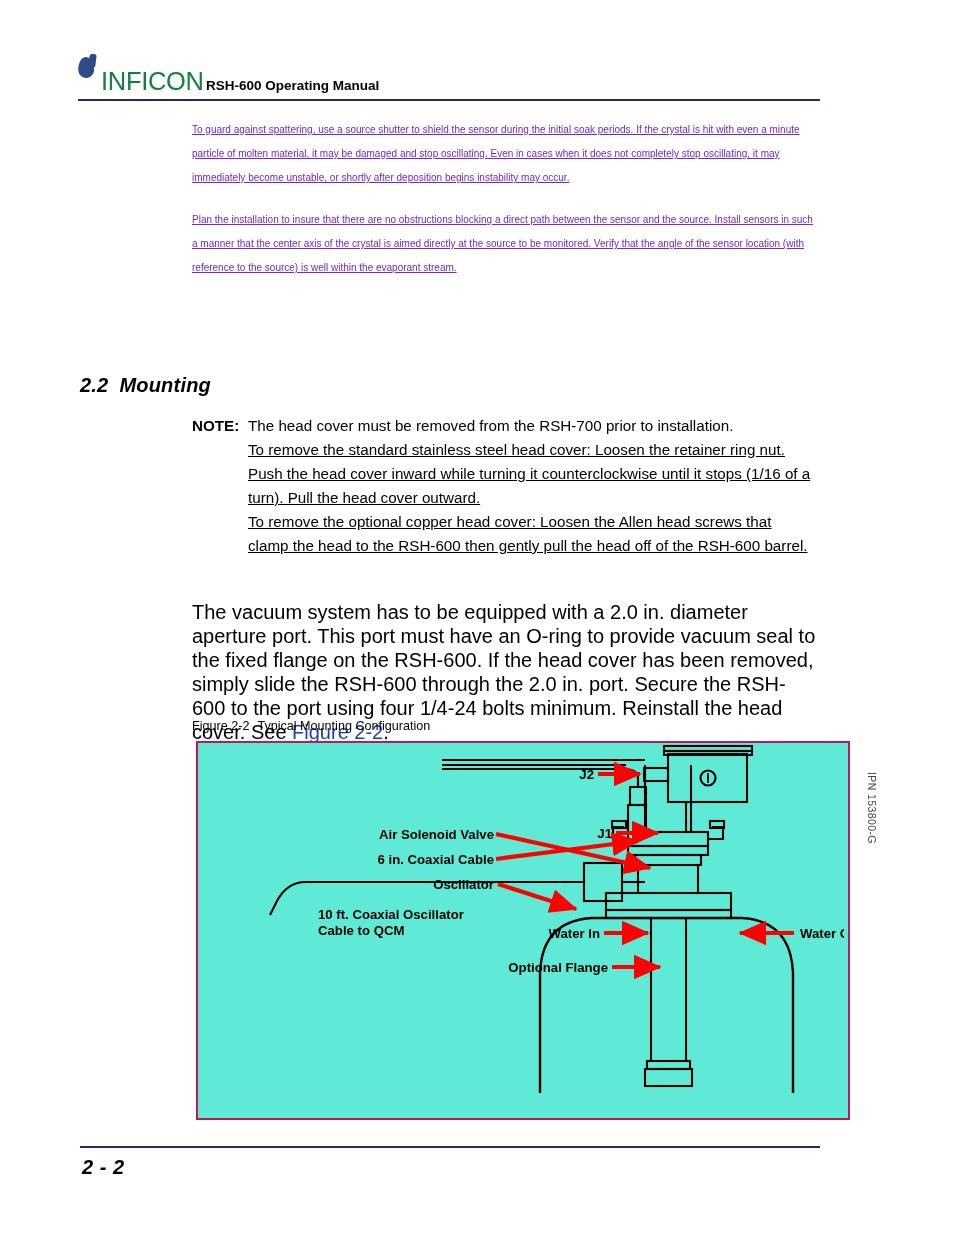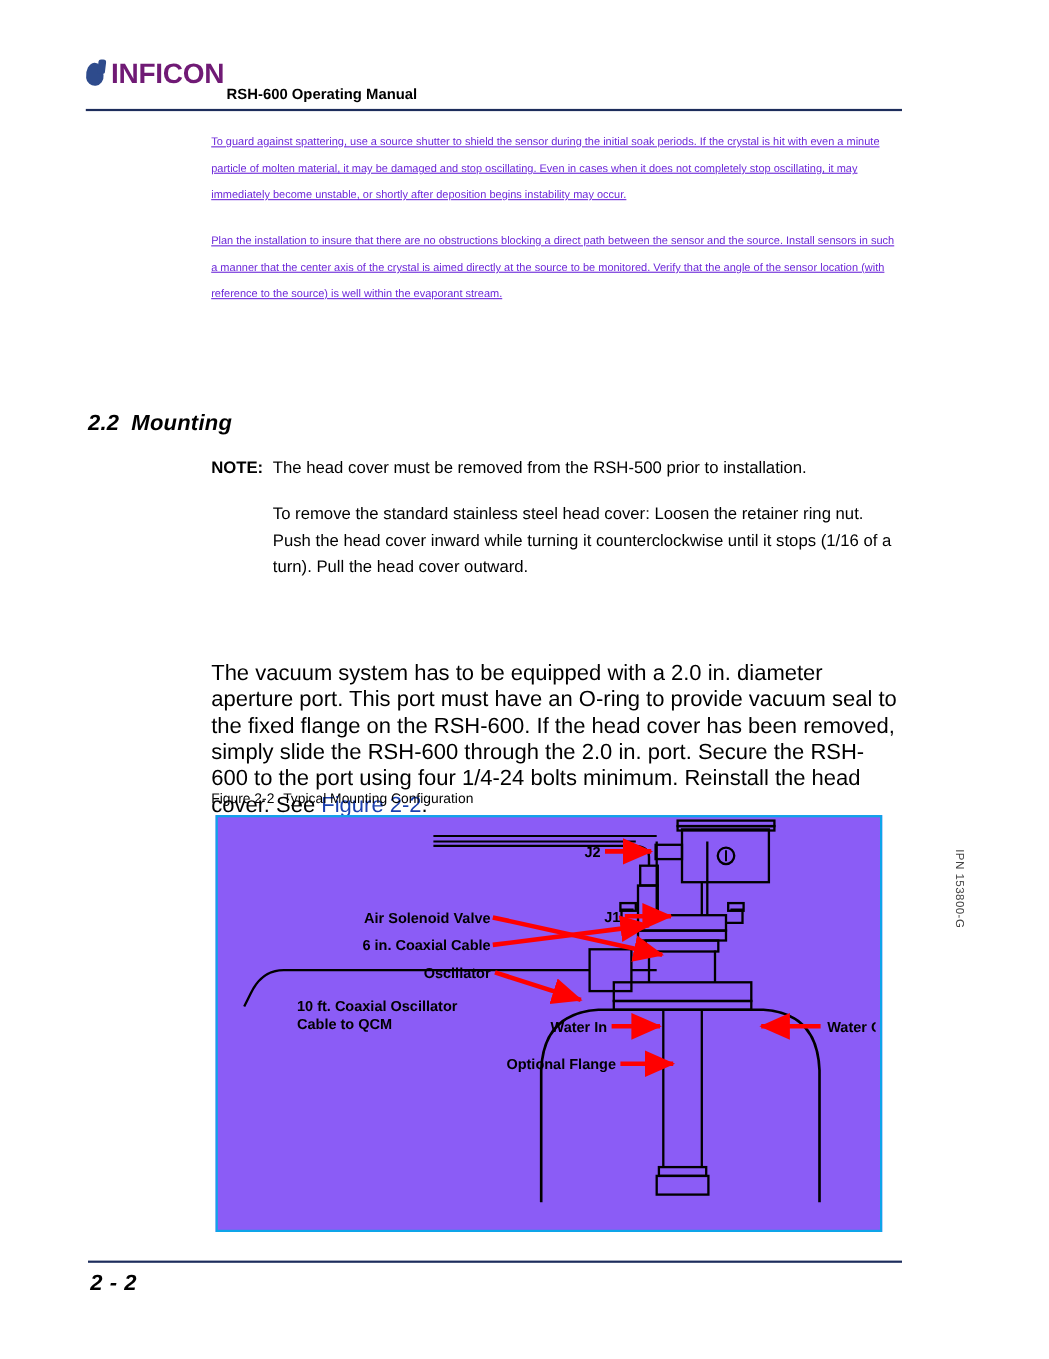--- a/index.html
+++ b/index.html
@@ -56,23 +56,24 @@
     top: 0px;
     width: 7px;
     height: 13px;
     background: #2e4b8c;
     border-radius: 2px 3px 1px 1px;
     transform: skewX(-7deg);
   }
   .logo-text {
     font-size: 25.5px;
     letter-spacing: -0.3px;
-    color: #701a75;
-    font-weight: 700;
+    color: #15803d;
+    font-weight: 400;
     line-height: 26px;
+    margin-top: 14px;
   }
   .manual-title {
     position: absolute;
     left: 128px;
     top: 24px;
     font-size: 13.5px;
     font-weight: bold;
     color: #000;
   }
   .header-rule {
@@ -126,21 +127,21 @@
   .note-label {
     font-weight: bold;
     width: 56px;
     flex: 0 0 56px;
   }
   .note-text { flex: 1 1 auto; }
   .note-indent {
     margin-left: 56px;
     font-size: 15.2px;
     line-height: 24px;
-    margin-top: 18px;
+    text-decoration: underline;
   }
 
   .vacuum-para {
     position: absolute;
     left: 192px;
     top: 600px;
     width: 625px;
     font-size: 20px;
     line-height: 24px;
   }
@@ -157,23 +158,24 @@
   }
   .fig-caption .cap-num { margin-right: 8px; }
 
   
   .figure-box {
     position: absolute;
     left: 196px;
     top: 741px;
     width: 602px;
     height: 375px;
-    border: 2px solid #0ea5e9;
-    background: #8b5cf6;
+    border: 2px solid #be185d;
+    background: #5eead4;
     overflow: hidden;
+    padding-left: 48px;
   }
   .figure-box svg { display: block; }
 
   
   .side-code {
     position: absolute;
     left: 858px;
     top: 772px;
     width: 20px;
     height: 110px;
@@ -225,23 +227,24 @@
     <p class="para">Plan the installation to insure that there are no obstructions blocking a direct path between the sensor and the source. Install sensors in such a manner that the center axis of the crystal is aimed directly at the source to be monitored. Verify that the angle of the sensor location (with reference to the source) is well within the evaporant stream.</p>
   </div>
 
   <div class="section-head">
     <span class="num">2.2</span><span>Mounting</span>
   </div>
 
   <div class="note-block">
     <div class="note-row">
       <div class="note-label">NOTE:</div>
-      <div class="note-text">The head cover must be removed from the RSH-500 prior to installation.</div>
+      <div class="note-text">The head cover must be removed from the RSH-700 prior to installation.</div>
     </div>
     <div class="note-indent">To remove the standard stainless steel head cover: Loosen the retainer ring nut. Push the head cover inward while turning it counterclockwise until it stops (1/16 of a turn). Pull the head cover outward.</div>
+    <div class="note-indent">To remove the optional copper head cover: Loosen the Allen head screws that clamp the head to the RSH-600 then gently pull the head off of the RSH-600 barrel.</div>
   </div>
 
   <div class="vacuum-para">
     <span>The vacuum system has to be equipped with a 2.0 in. diameter aperture port. This port must have an O-ring to provide vacuum seal to the fixed flange on the RSH-600. If the head cover has been removed, simply slide the RSH-600 through the 2.0 in. port. Secure the RSH-600 to the port using four 1/4-24 bolts minimum. Reinstall the head cover. See </span><a class="xref" href="#">Figure 2-2</a><span>.</span>
   </div>
 
   <div class="fig-caption">
     <span class="cap-num">Figure 2-2</span><span>Typical Mounting Configuration</span>
   </div>
 

